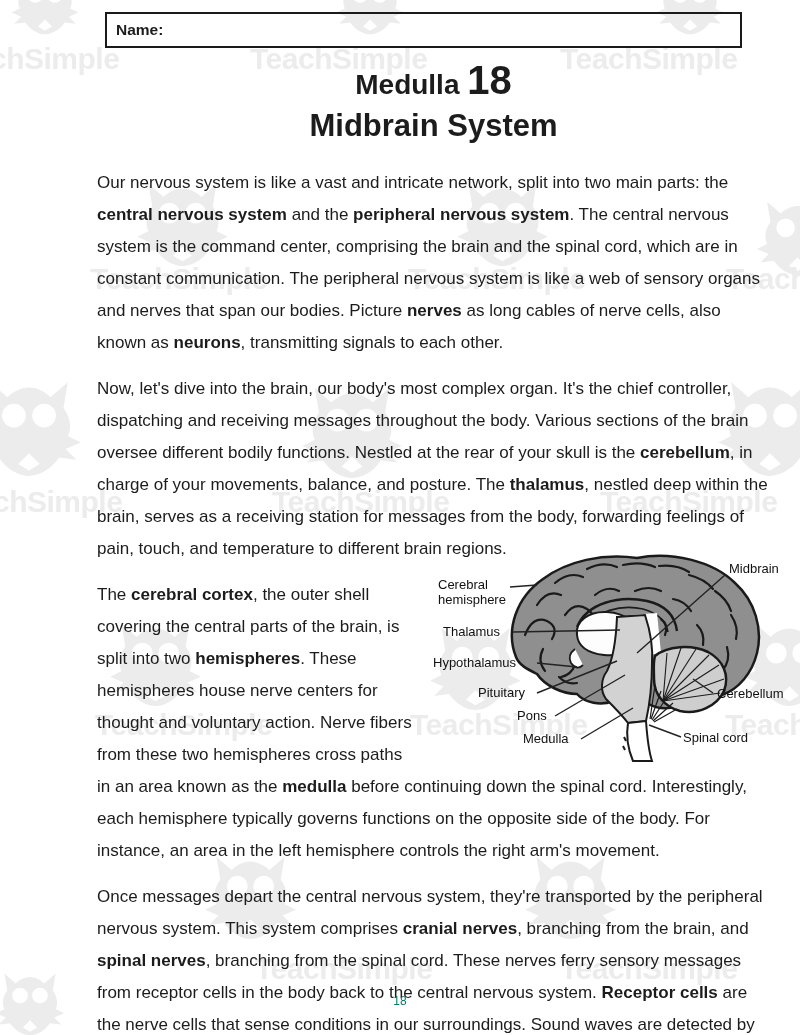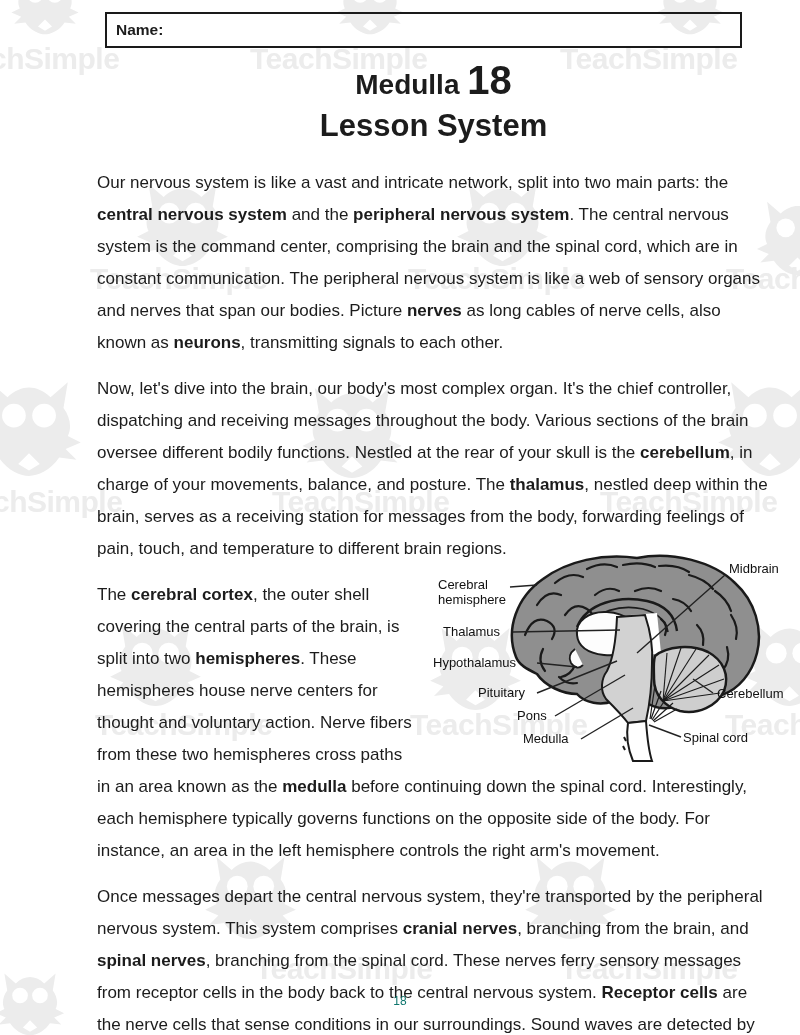--- a/index.html
+++ b/index.html
@@ -108,21 +108,21 @@
 </div>
 
 <div class="content">
 
   <div class="name-box">
     <span>Name:</span>
   </div>
 
   <div class="titleblock">
     <div class="t1"><span>Medulla</span> <span class="num">18</span></div>
-    <div class="t2">Lesson System</div>
+    <div class="t2">Midbrain System</div>
   </div>
 
   <div class="body">
     <p>Our nervous system is like a vast and intricate network, split into two main parts: the <b>central nervous system</b> and the <b>peripheral nervous system</b>. The central nervous system is the command center, comprising the brain and the spinal cord, which are in constant communication. The peripheral nervous system is like a web of sensory organs and nerves that span our bodies. Picture <b>nerves</b> as long cables of nerve cells, also known as <b>neurons</b>, transmitting signals to each other.</p>
     <p>Now, let's dive into the brain, our body's most complex organ. It's the chief controller, dispatching and receiving messages throughout the body. Various sections of the brain oversee different bodily functions. Nestled at the rear of your skull is the <b>cerebellum</b>, in charge of your movements, balance, and posture. The <b>thalamus</b>, nestled deep within the brain, serves as a receiving station for messages from the body, forwarding feelings of pain, touch, and temperature to different brain regions.</p>
 
     <svg class="diagram" viewBox="0 0 375 212">
 
       <path d="M91,104 C80,76 92,44 118,26 C142,8 178,0 212,5 C246,-2 288,8 310,30 C330,48 338,76 332,100 C327,120 314,136 297,142 C288,150 272,155 260,150 C248,157 232,157 222,150 C210,156 196,155 188,148 C176,153 160,150 152,141 C138,141 120,133 112,121 C102,116 94,112 91,104 Z" fill="#8f8f8f" stroke="#1a1a1a" stroke-width="2.5"></path>
 

